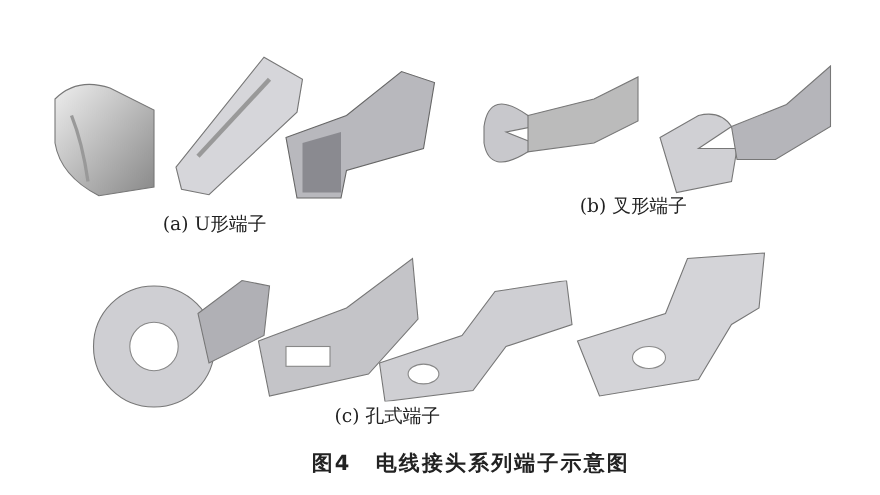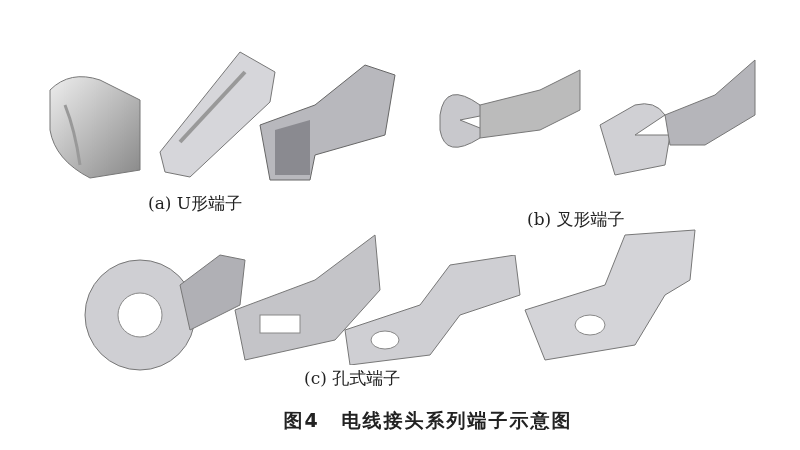--- a/index.html
+++ b/index.html
@@ -44,21 +44,21 @@
     <path d="M10 55 Q15 20 50 45 L55 55 L30 60 L55 70 L50 78 Q15 100 10 70 Z" fill="#c8c8cc" stroke="#777"></path>
     <path d="M50 45 L110 30 L150 10 L150 50 L110 70 L50 78 Z" fill="#bbb" stroke="#777"></path>
   </svg>
 </div>
 <div class="fig" style="left:595px;top:55px;">
   <svg width="170" height="125" viewBox="0 0 170 125">
     <path d="M5 70 L40 50 Q60 45 70 60 L40 80 L75 80 L70 110 L20 120 Z" fill="#d0d0d4" stroke="#777"></path>
     <path d="M70 60 L120 40 L160 5 L160 60 L110 90 L75 90 Z" fill="#b5b5ba" stroke="#777"></path>
   </svg>
 </div>
-<div class="label" style="left:527px;top:208px;">(b) 叉形端子</div>
+<div class="label" style="left:527px;top:176px;">(b) 叉形端子</div>
 
 <div class="fig" style="left:80px;top:235px;">
   <svg width="170" height="140" viewBox="0 0 170 140">
     <circle cx="60" cy="80" r="55" fill="#cfcfd3" stroke="#777"></circle>
     <circle cx="60" cy="80" r="22" fill="#fff" stroke="#888"></circle>
     <path d="M100 50 L140 20 L165 25 L160 70 L110 95 Z" fill="#b0b0b5" stroke="#777"></path>
   </svg>
 </div>
 <div class="fig" style="left:225px;top:230px;">
   <svg width="160" height="140" viewBox="0 0 160 140">

